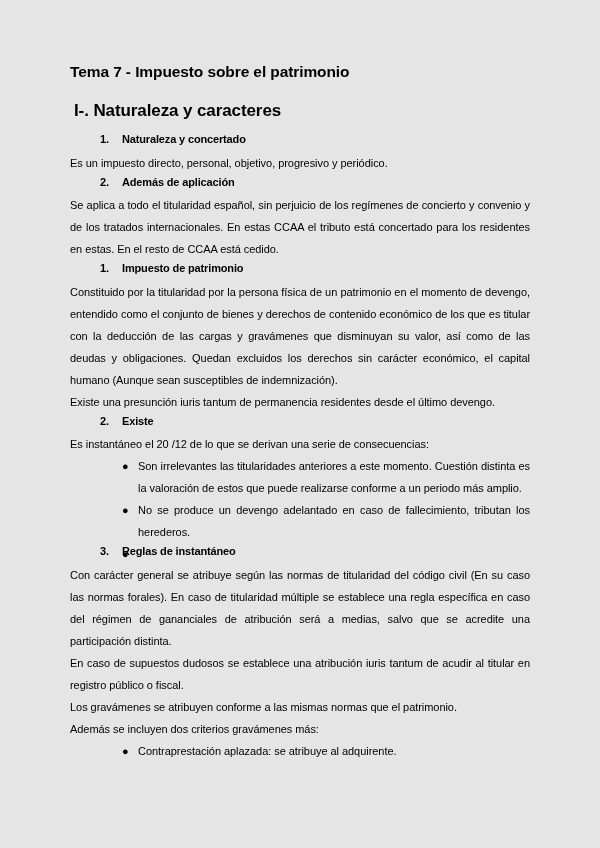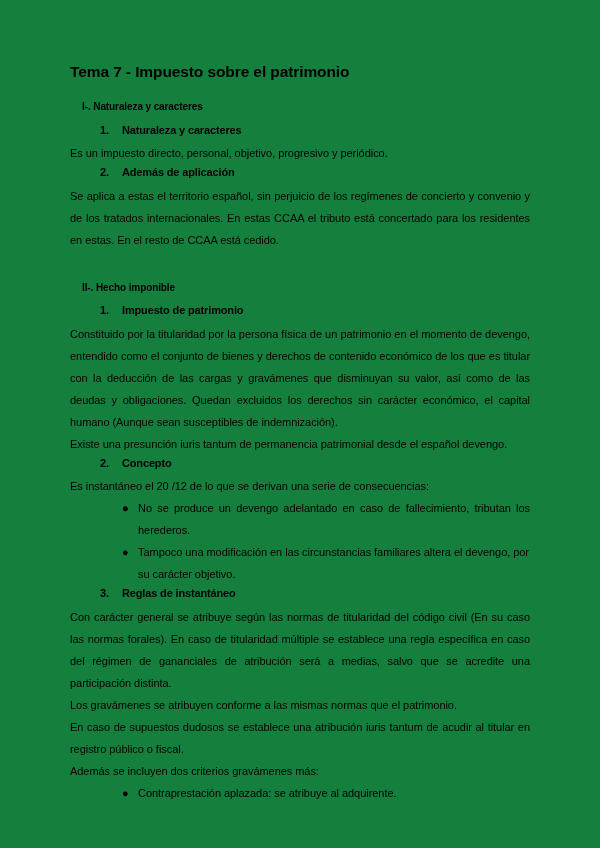--- a/index.html
+++ b/index.html
@@ -11,37 +11,37 @@
     width: 600px;
     height: 848px;
     font-family: "Liberation Sans", sans-serif;
     color: #000000;
     -webkit-font-smoothing: antialiased;
   }
   .page {
     position: relative;
     width: 600px;
     height: 848px;
-    background: #15803d;
+    background: #e5e5e5;
     box-sizing: border-box;
     padding: 62px 70px 40px 70px;
     overflow: hidden;
   }
   .doc-title {
     font-size: 15.5px;
     font-weight: bold;
     letter-spacing: -0.1px;
     margin: 0 0 18px 0;
     line-height: 1.3;
   }
   .section-heading {
-    font-size: 10px;
+    font-size: 17px;
     font-weight: bold;
     letter-spacing: -0.1px;
-    margin: 0 0 8px 12px;
+    margin: 0 0 8px 4px;
     line-height: 1.35;
   }
   .section-heading.spaced {
     margin-top: 30px;
   }
   .num-heading {
     font-size: 11px;
     font-weight: bold;
     margin: 0 0 4px 0;
     padding-left: 30px;
@@ -91,61 +91,60 @@
 </head>
 <body>
 
 <div class="page">
 
   <h1 class="doc-title">Tema 7 - Impuesto sobre el patrimonio</h1>
 
   <h2 class="section-heading">I-. Naturaleza y caracteres</h2>
 
   <h3 class="num-heading">
-    <span class="num">1.</span><span>Naturaleza y caracteres</span>
+    <span class="num">1.</span><span>Naturaleza y concertado</span>
   </h3>
   <p class="body-text left">Es un impuesto directo, personal, objetivo, progresivo y periódico.</p>
 
   <h3 class="num-heading">
     <span class="num">2.</span><span>Además de aplicación</span>
   </h3>
-  <p class="body-text">Se aplica a estas el territorio español, sin perjuicio de los regímenes de concierto y convenio y de los tratados internacionales. En estas CCAA el  tributo está concertado para los residentes en estas. En el resto de CCAA está cedido.</p>
+  <p class="body-text">Se aplica a todo el titularidad español, sin perjuicio de los regímenes de concierto y convenio y de los tratados internacionales. En estas CCAA el  tributo está concertado para los residentes en estas. En el resto de CCAA está cedido.</p>
 
-  <h2 class="section-heading spaced">II-. Hecho imponible</h2>
 
   <h3 class="num-heading">
     <span class="num">1.</span><span>Impuesto de patrimonio</span>
   </h3>
   <p class="body-text">Constituido por la titularidad por la persona física de un patrimonio en el momento de devengo, entendido como el conjunto de bienes y derechos de contenido económico de los que es titular con la deducción de las cargas y gravámenes que disminuyan su valor, así como de las deudas y obligaciones. Quedan excluidos los derechos sin carácter económico, el capital humano (Aunque sean susceptibles de indemnización).</p>
-  <p class="body-text left">Existe una presunción iuris tantum de permanencia patrimonial desde el español devengo.</p>
+  <p class="body-text left">Existe una presunción iuris tantum de permanencia residentes desde el último devengo.</p>
 
   <h3 class="num-heading">
-    <span class="num">2.</span><span>Concepto</span>
+    <span class="num">2.</span><span>Existe</span>
   </h3>
   <p class="body-text left">Es instantáneo el 20 /12 de lo que se derivan una serie de consecuencias:</p>
   <ul class="bullets">
     <li>
       <span class="dot">●</span>
+      <span>Son irrelevantes las titularidades anteriores a este momento. Cuestión distinta es la valoración de estos que puede realizarse conforme a un periodo más amplio.</span>
     </li>
     <li>
       <span class="dot">●</span>
       <span>No se produce un devengo adelantado en caso de fallecimiento, tributan los herederos.</span>
     </li>
     <li class="left">
       <span class="dot">●</span>
-      <span>Tampoco una modificación en las  circunstancias familiares altera el devengo, por su carácter objetivo.</span>
     </li>
   </ul>
 
   <h3 class="num-heading">
     <span class="num">3.</span><span>Reglas de instantáneo</span>
   </h3>
   <p class="body-text">Con carácter general se atribuye según las normas de titularidad del código civil (En su caso las normas forales). En caso de titularidad múltiple se establece una regla específica en caso del régimen de gananciales de atribución será a medias, salvo que se acredite una participación distinta.</p>
+  <p class="body-text">En caso de supuestos dudosos se establece una atribución iuris tantum de acudir al titular en registro público o fiscal.</p>
   <p class="body-text left">Los gravámenes se atribuyen conforme a las mismas normas que el patrimonio.</p>
-  <p class="body-text">En caso de supuestos dudosos se establece una atribución iuris tantum de acudir al titular en registro público o fiscal.</p>
   <p class="body-text left">Además se incluyen dos criterios gravámenes más:</p>
   <ul class="bullets">
     <li class="left">
       <span class="dot">●</span>
       <span>Contraprestación aplazada: se atribuye al adquirente.</span>
     </li>
   </ul>
 
 </div>
 

